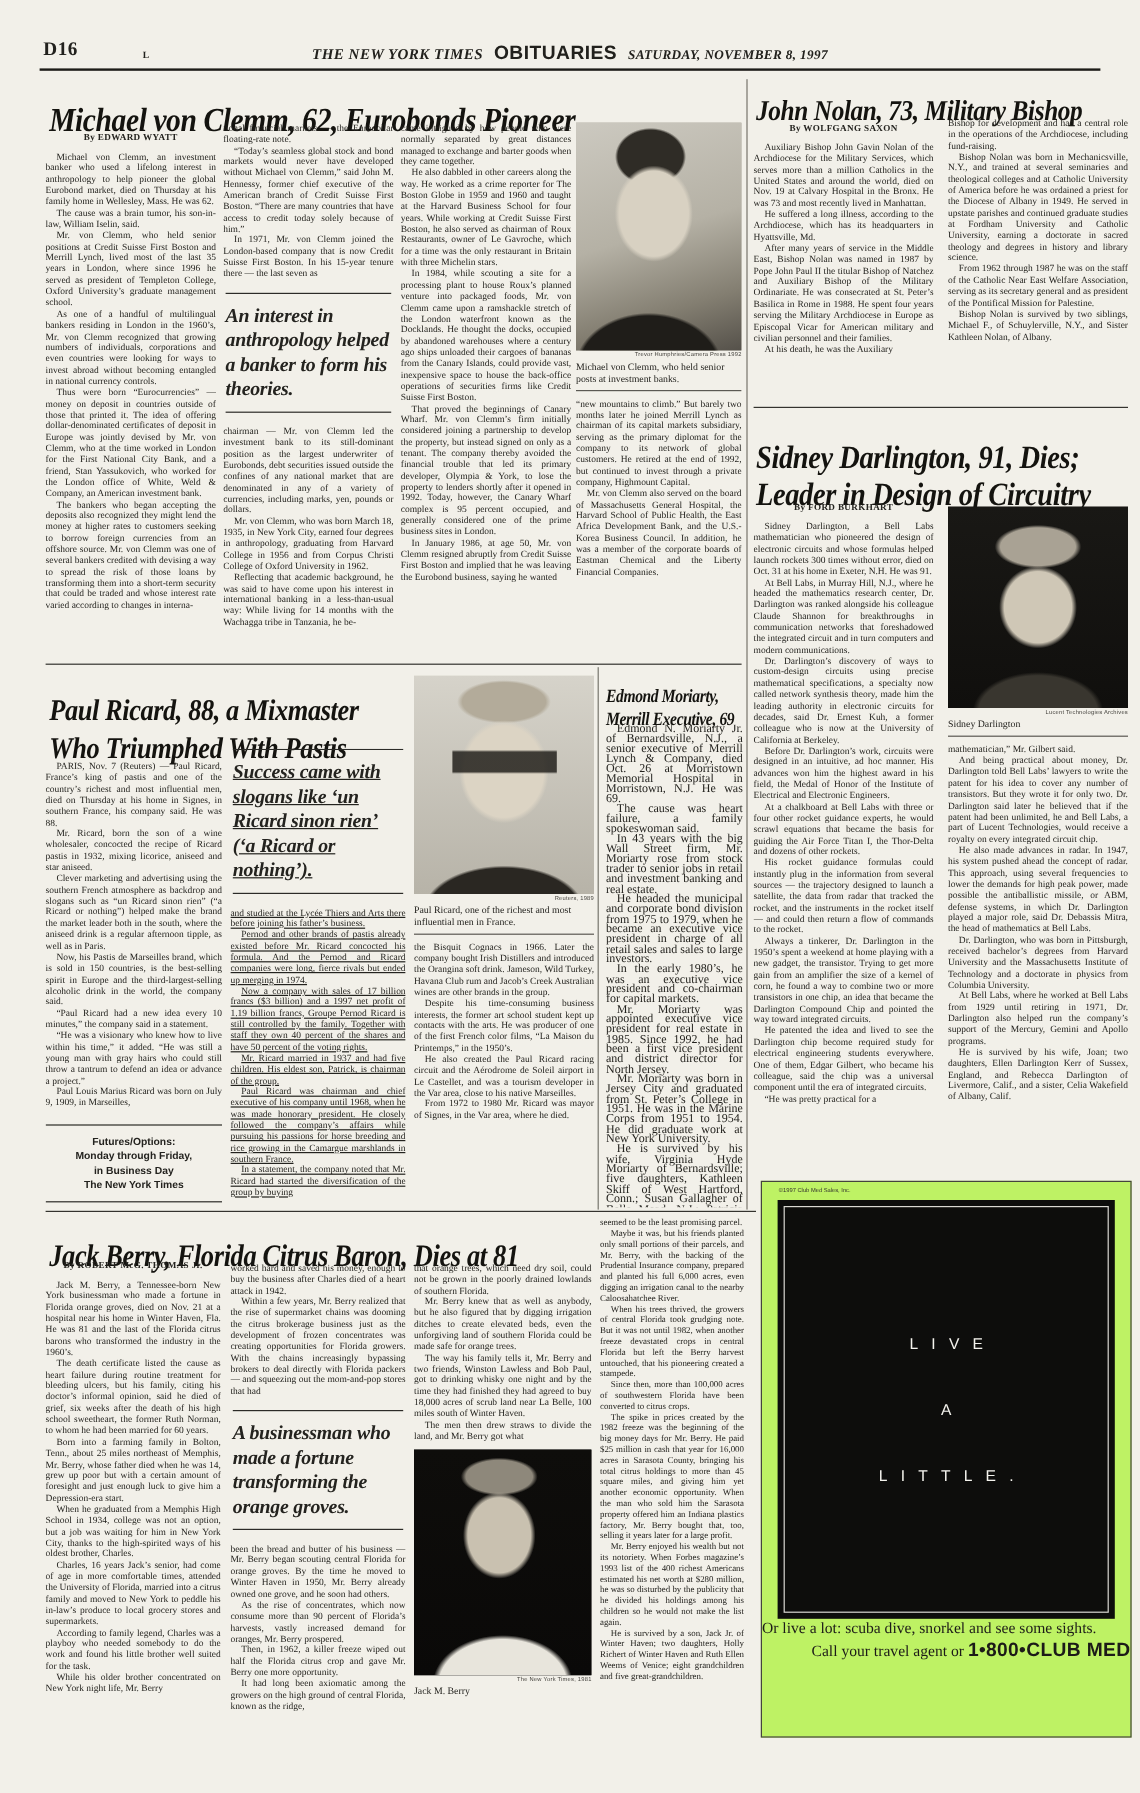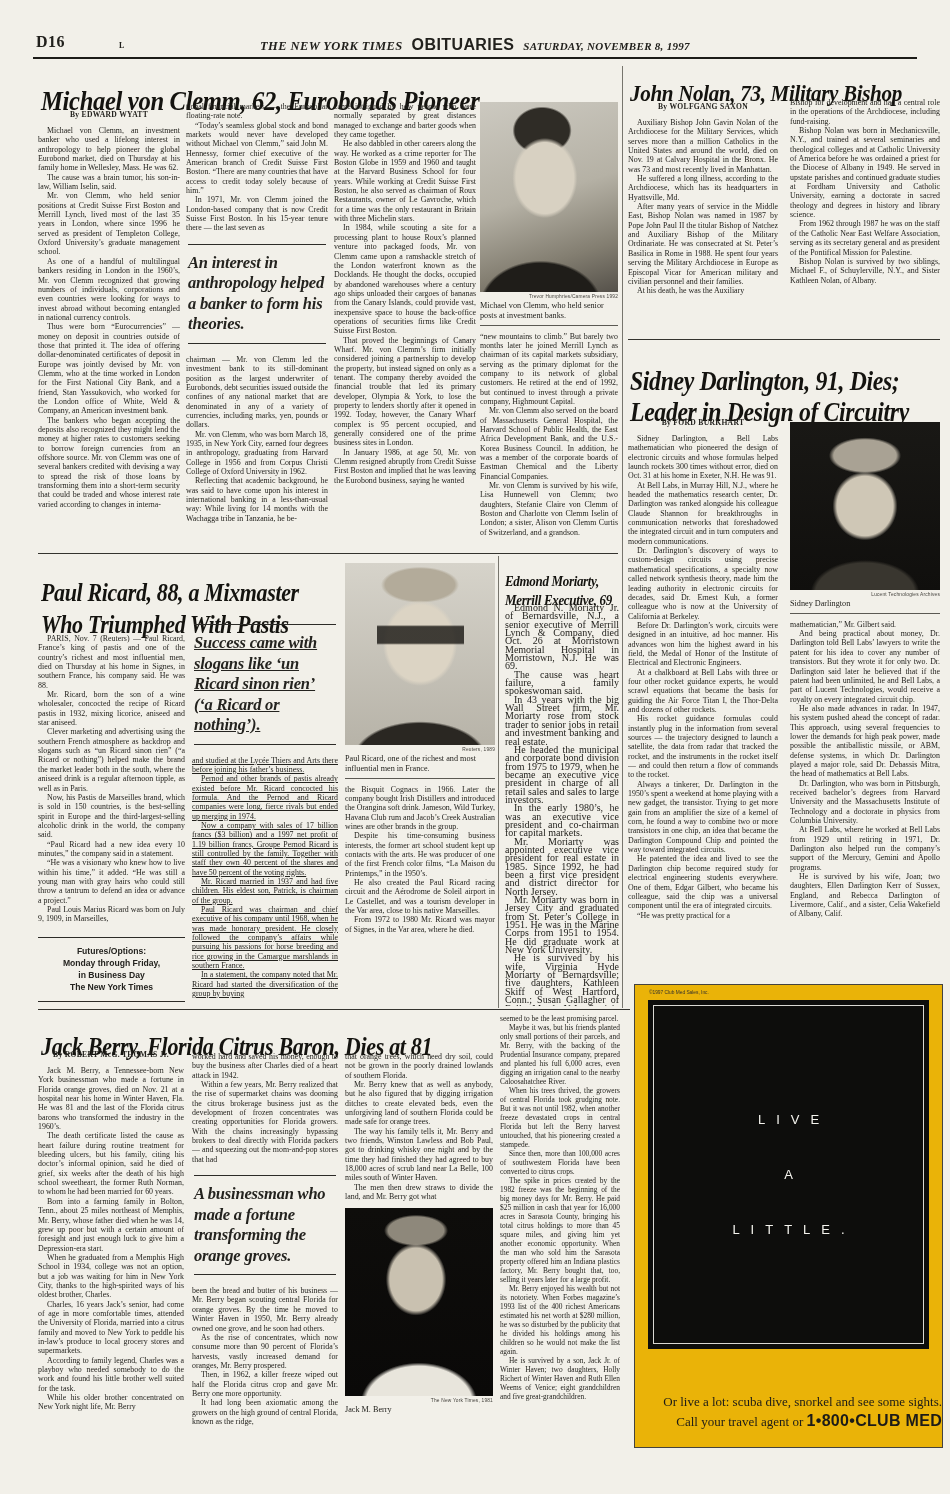--- a/index.html
+++ b/index.html
@@ -59,27 +59,27 @@
   .ph-jb{height:188px;background-color:#0c0b0a;background-image:
      radial-gradient(ellipse 34% 32% at 48% 38%, #c9c1b0 0 52%, rgba(0,0,0,0) 60%),
      radial-gradient(ellipse 36% 14% at 48% 12%, #8e887b 0 52%, rgba(0,0,0,0) 60%),
      radial-gradient(ellipse 58% 32% at 50% 104%, #e8e5dc 0 62%, rgba(0,0,0,0) 68%),
      linear-gradient(#0e0d0b,#0a0908);}
   
   .futures{margin-top:13px;border-top:1px solid #2c2b27;border-bottom:1px solid #2c2b27;
            padding:7px 0 8px;text-align:center;}
   .futures div{font:bold 8.6px/12px "Liberation Sans",sans-serif;}
   
-  .ad{position:absolute;left:634px;top:984px;width:309px;height:464px;border:1px solid #45433e;background:#eab308;box-sizing:border-box;}
+  .ad{position:absolute;left:634px;top:984px;width:309px;height:464px;border:1px solid #45433e;background:#bef264;box-sizing:border-box;}
   .ad-copyright{font:4.8px "Liberation Sans",sans-serif;color:#33322e;margin:5px 0 0 14px;}
   .ad-black{position:relative;margin:5px auto 0;width:281px;height:349px;background:#0d0d0c;}
   .ad-black::before{content:"";position:absolute;inset:5px;border:1px solid #d9d8d3;pointer-events:none;}
   .ad-big-wrap{position:absolute;inset:0;display:flex;flex-direction:column;align-items:center;justify-content:center;gap:40px;}
   .ad-big{color:#f4f3ee;font:13px "Liberation Sans",sans-serif;letter-spacing:11px;text-indent:11px;}
-  .ad-tagline{margin-top:45px;text-align:right;font:13px "Liberation Serif",serif;color:#1c1b18;}
+  .ad-tagline{text-align:left;font:13px "Liberation Serif",serif;color:#1c1b18;}
   .ad-cta{margin-top:2px;text-align:right;font:13px "Liberation Serif",serif;color:#1c1b18;}
   .ad-number{font:bold 16px "Liberation Sans",sans-serif;letter-spacing:.3px;}
 </style>
 </head>
 <body>
 
 <div class="page">
 
   <div class="folio">D16</div>
   <div class="edition-mark">L</div>
@@ -133,21 +133,20 @@
   <div class="col" style="left:480px;top:102px;width:138px;height:452px;">
     <figure class="photo-fig">
       <div class="photo ph-vc"></div>
       <div class="credit">Trevor Humphries/Camera Press 1992</div>
       <figcaption class="caption">Michael von Clemm, who held senior posts at investment banks.</figcaption>
       <div class="cap-rule"></div>
     </figure>
     <div>
         <p class="para cont">“new mountains to climb.” But barely two months later he joined Merrill Lynch as chairman of its capital markets subsidiary, serving as the primary diplomat for the company to its network of global customers. He retired at the end of 1992, but continued to invest through a private company, Highmount Capital.</p>
         <p class="para">Mr. von Clemm also served on the board of Massachusetts General Hospital, the Harvard School of Public Health, the East Africa Development Bank, and the U.S.-Korea Business Council. In addition, he was a member of the corporate boards of Eastman Chemical and the Liberty Financial Companies.</p>
-        <p class="para">Mr. von Clemm is survived by his wife, Lisa Hunnewell von Clemm; two daughters, Stefanie Claire von Clemm of Boston and Charlotte von Clemm Iselin of London; a sister, Alison von Clemm Curtis of Switzerland, and a grandson.</p>
       </div>
   </div>
 
   <div class="vrule" style="left:622px;top:66px;height:942px;"></div>
 
   <div class="hrule" style="left:38px;top:553px;width:580px;"></div>
 
   <h1 class="head" style="left:630px;top:64px;font-size:24px;">John Nolan, 73, Military Bishop</h1>
 
   <div class="col" style="left:628px;top:100px;width:150px;height:236px;">

